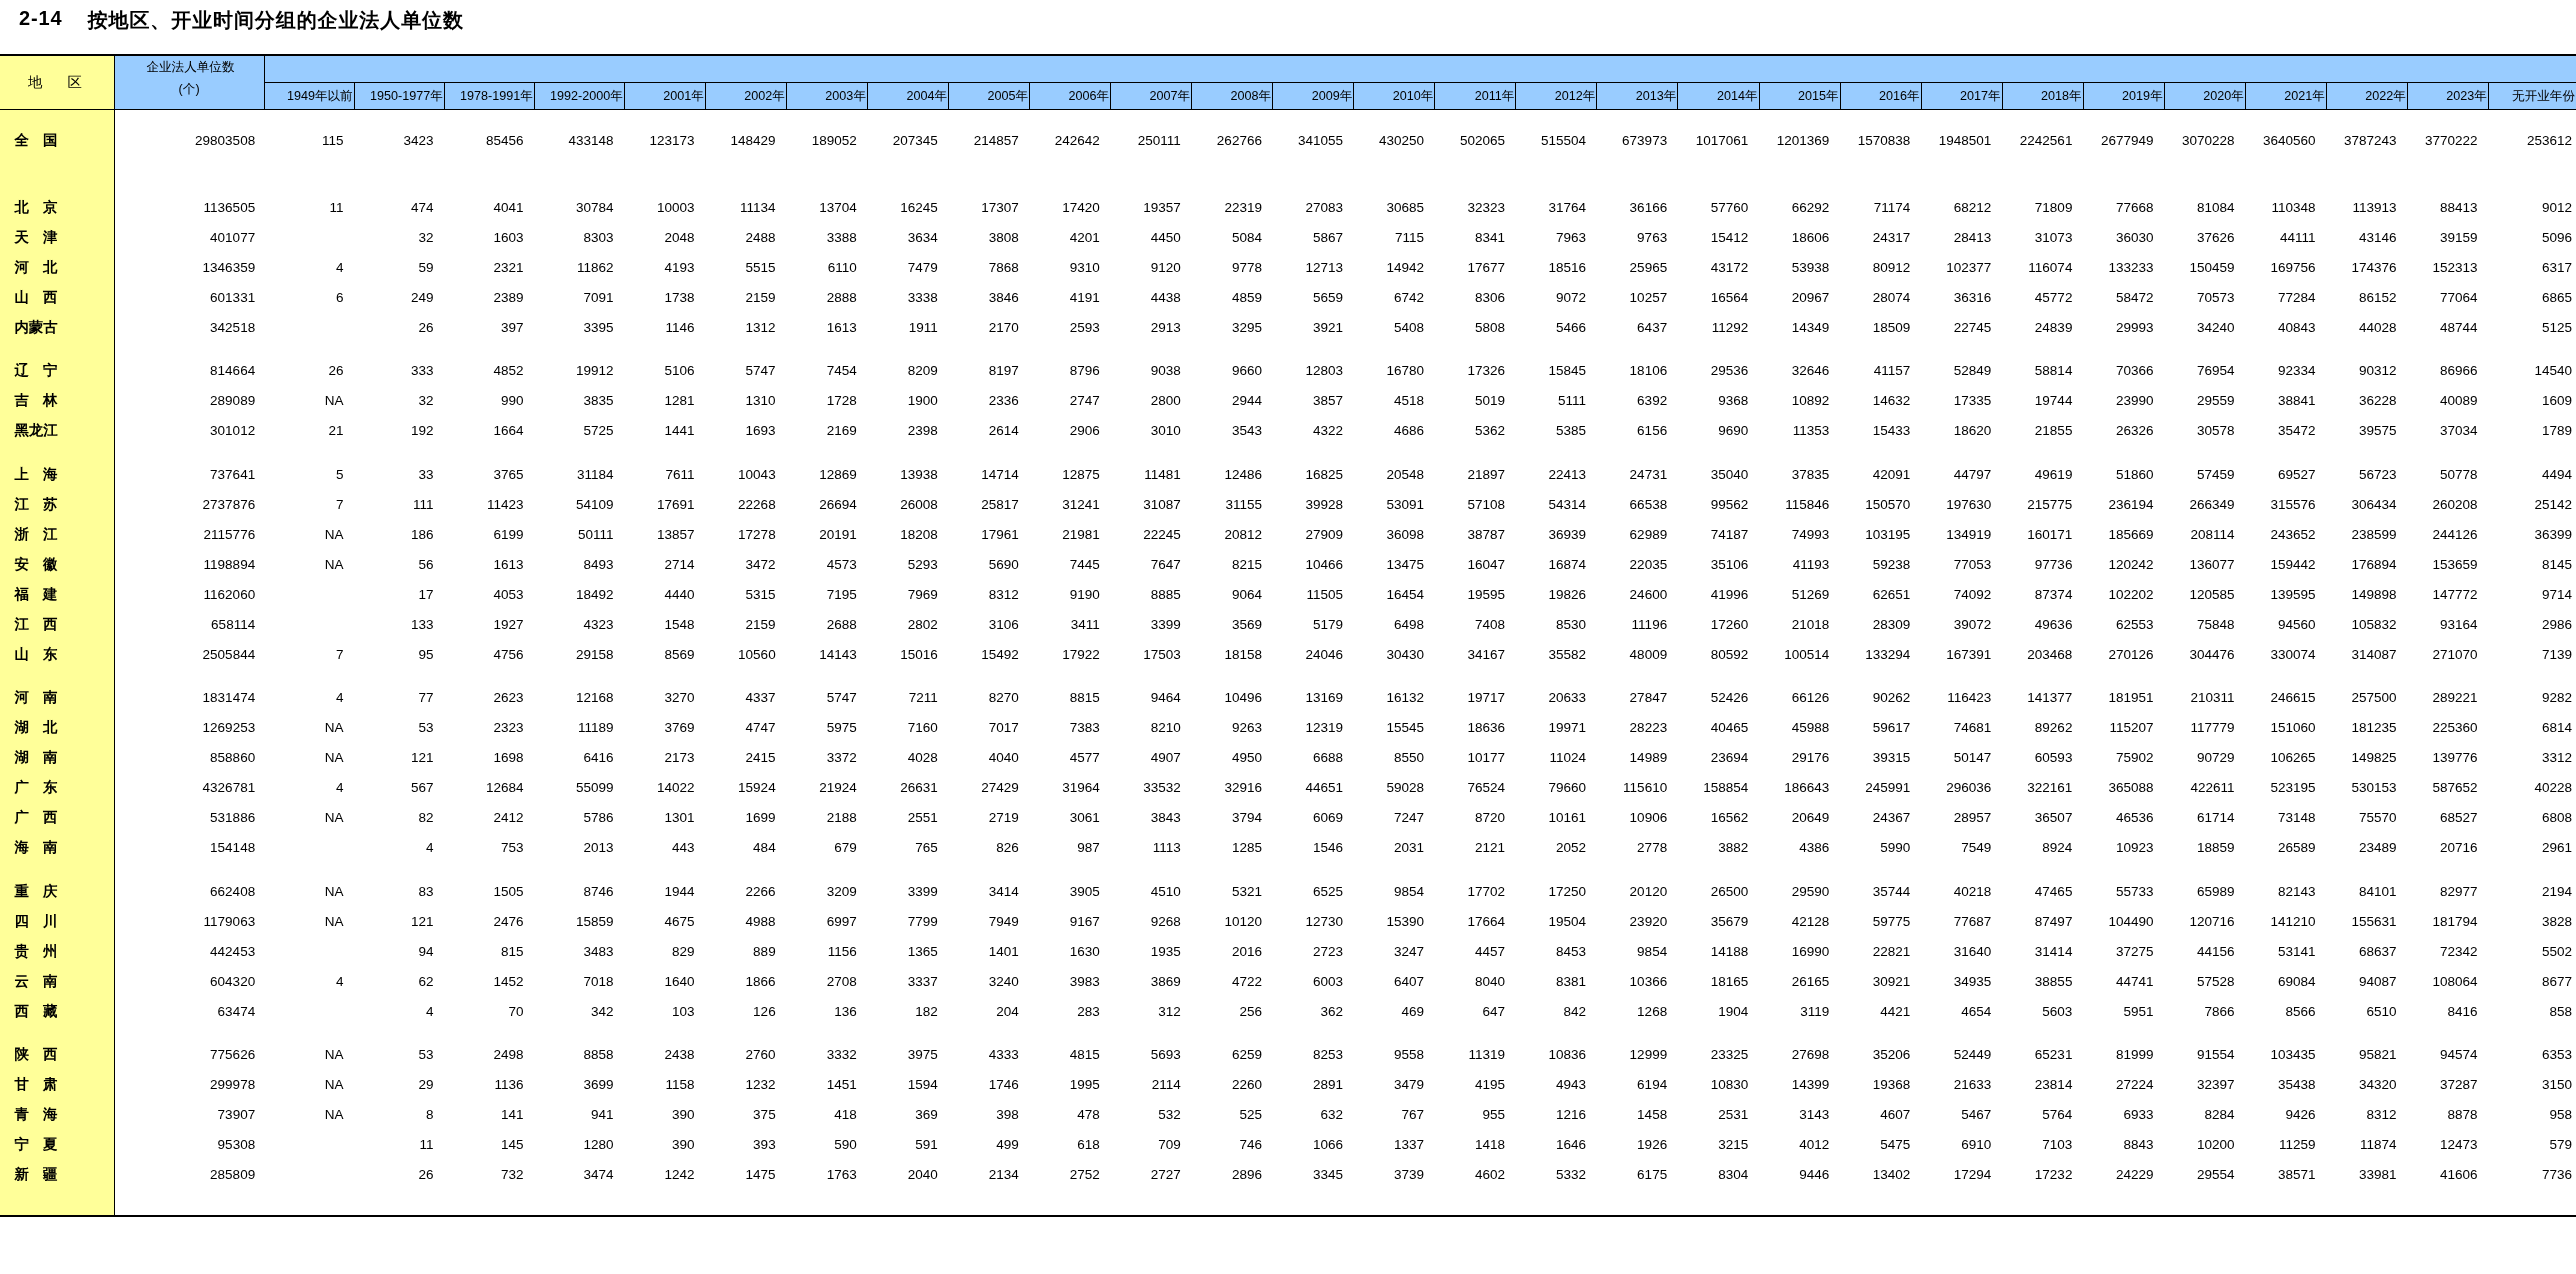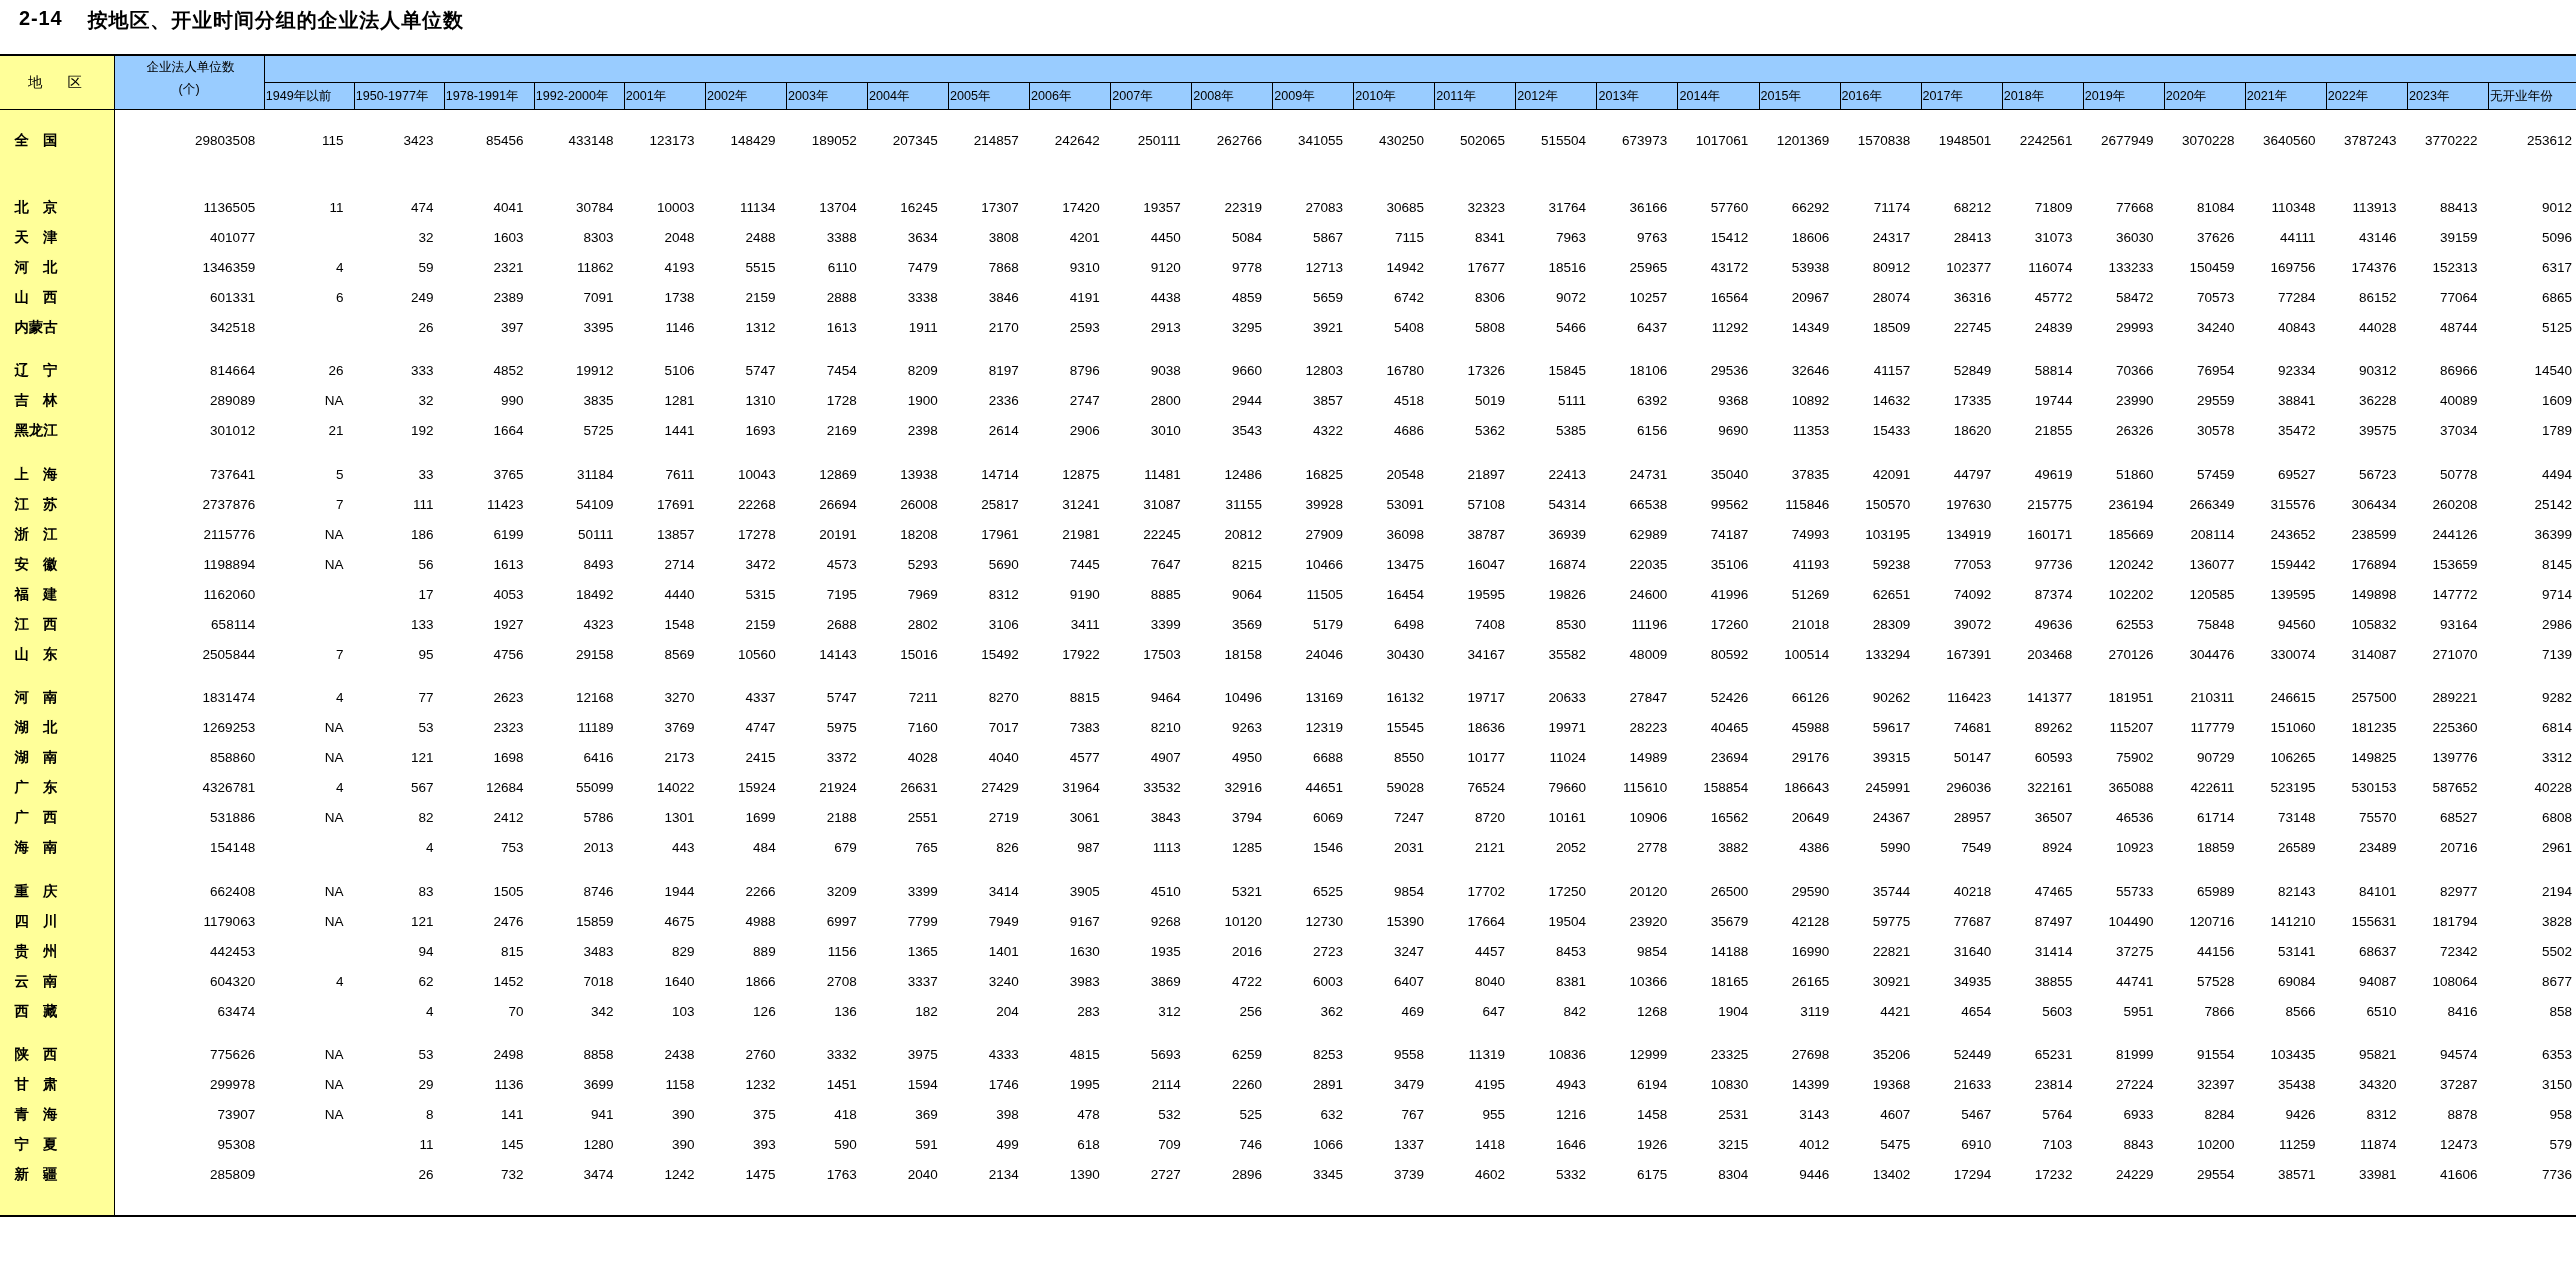--- a/index.html
+++ b/index.html
@@ -70,21 +70,21 @@
     border-bottom: 0.9px solid var(--border, #000);
     height: 24px;
   }
   tr.h2 th {
     background: var(--header-bg, #99CCFF);
     border-right: 0.9px solid var(--border, #000);
     border-bottom: 1.8px solid var(--border, #000);
     font-weight: normal;
     font-size: 12.6px;
     height: 24px;
-    text-align: left;
+    text-align: right;
     vertical-align: middle;
   }
   tr.h2 th.last { border-right: none; }
   tbody td {
     font-size: 13.5px;
     text-align: right;
     padding: 0 10.8px 0 0;
     height: 30px;
     vertical-align: middle;
   }
@@ -1218,21 +1218,21 @@
             <td class="total-col">285809</td>
             <td></td>
             <td>26</td>
             <td>732</td>
             <td>3474</td>
             <td>1242</td>
             <td>1475</td>
             <td>1763</td>
             <td>2040</td>
             <td>2134</td>
-            <td>1390</td>
+            <td>2752</td>
             <td>2727</td>
             <td>2896</td>
             <td>3345</td>
             <td>3739</td>
             <td>4602</td>
             <td>5332</td>
             <td>6175</td>
             <td>8304</td>
             <td>9446</td>
             <td>13402</td>

